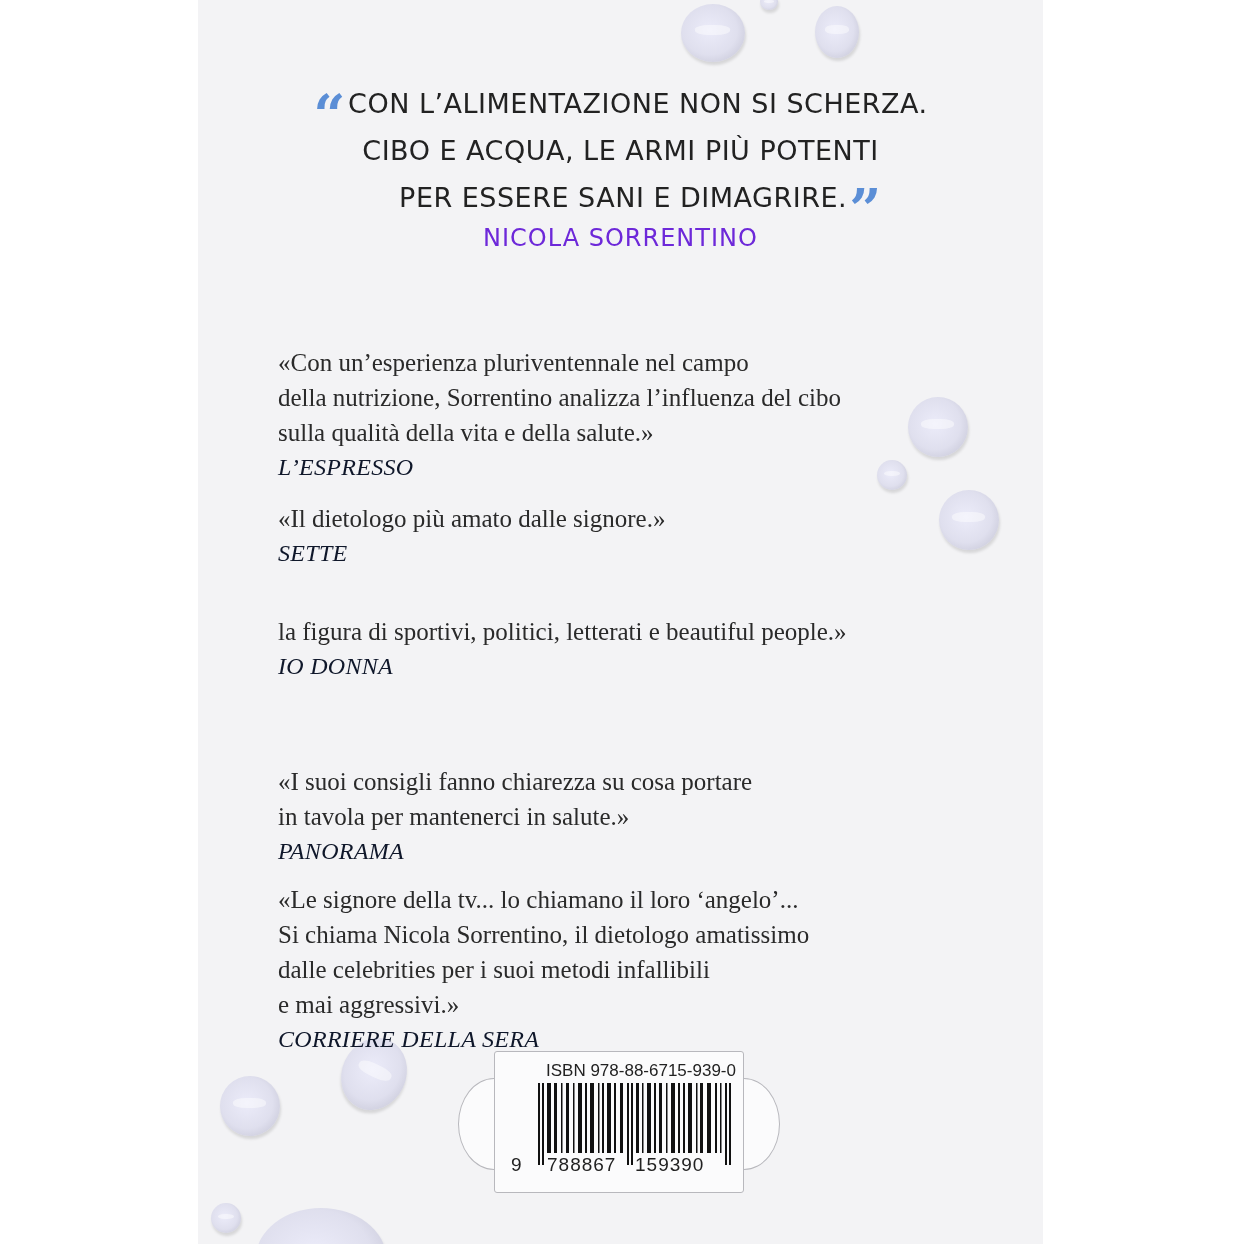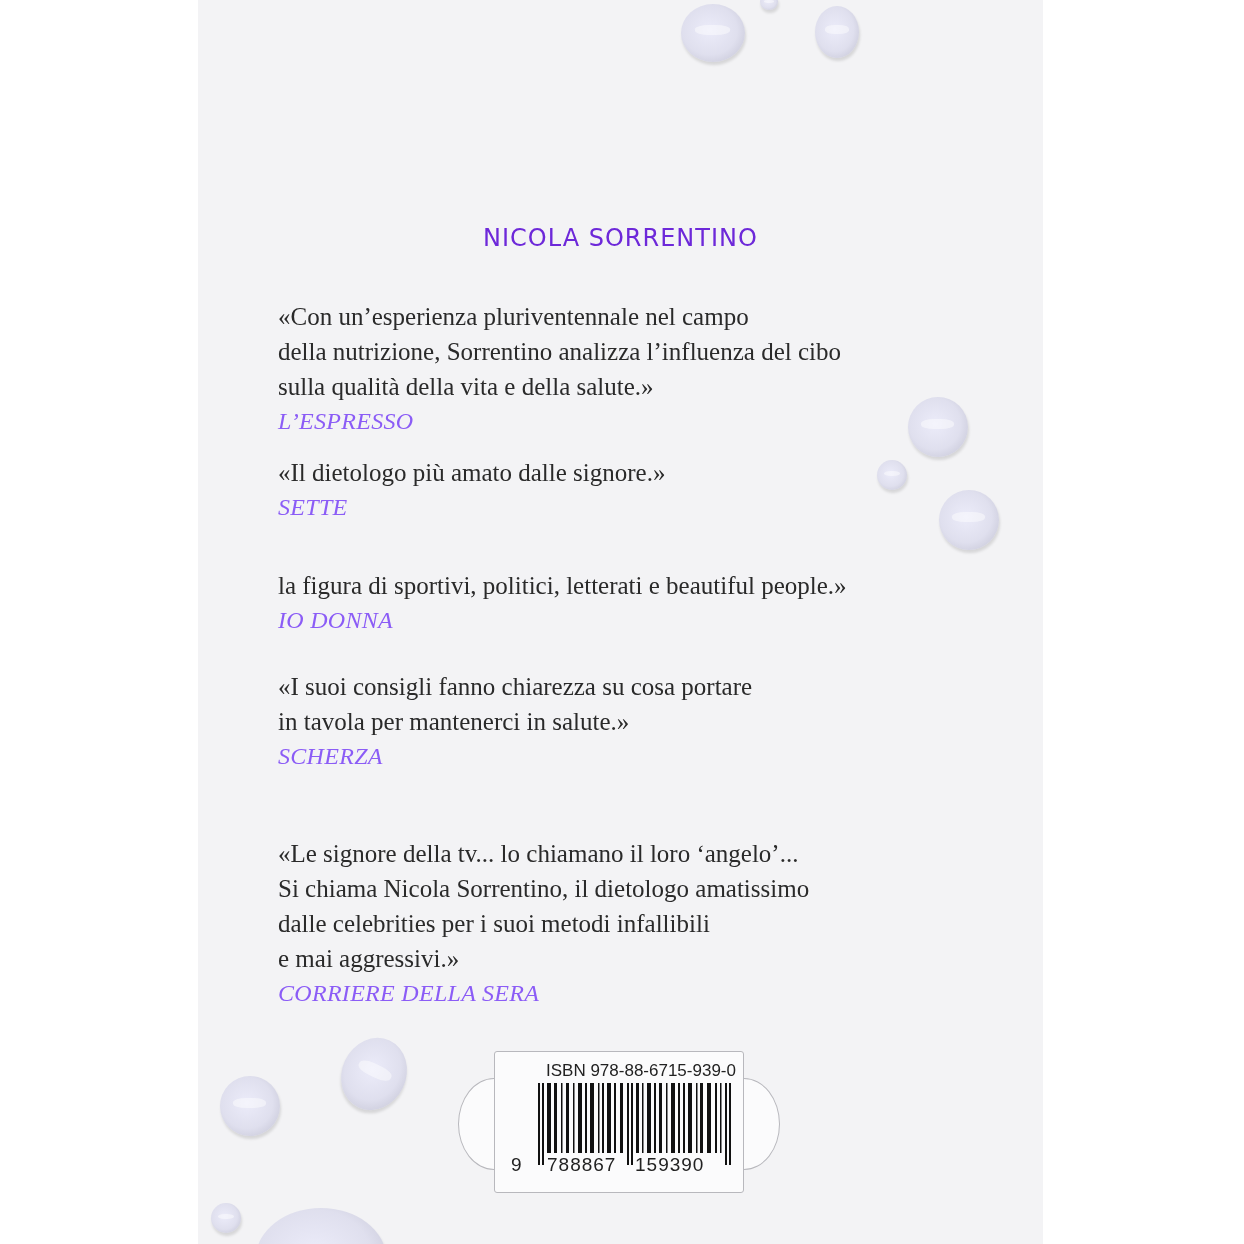--- a/index.html
+++ b/index.html
@@ -8,22 +8,22 @@
   .bubble{position:absolute;border-radius:50%;
     background:radial-gradient(ellipse at 45% 45%, rgba(235,235,250,0.9) 0%, rgba(215,215,235,0.7) 55%, rgba(180,180,205,0.6) 80%, rgba(70,70,95,0.85) 96%, rgba(40,40,60,0.9) 100%);
     box-shadow:1px 3px 3px rgba(0,0,0,0.12);}
   .bubble::after{content:"";position:absolute;left:22%;top:36%;width:55%;height:18%;background:rgba(255,255,255,0.45);border-radius:40%;}
   .headline{position:absolute;left:0;top:80px;width:845px;text-align:center;font-family:"DejaVu Sans",sans-serif;font-size:27px;color:#222;letter-spacing:0.5px;line-height:47px;}
   .headline .line{display:block;}
   .q{color:#5b8ed6;font-family:"DejaVu Serif",serif;font-weight:bold;font-size:56px;line-height:0;position:relative;}
   .q-open{top:22px;margin-right:2px;}
   .q-close{top:22px;margin-left:2px;}
   .author{position:absolute;left:0;top:224px;width:845px;text-align:center;font-family:"DejaVu Sans",sans-serif;font-size:24px;color:#6d28d9;letter-spacing:1px;}
-  .review{position:absolute;left:80px;font-family:"Liberation Serif",serif;font-size:25px;color:#2a2a2a;line-height:35px;}
-  .review .src{display:block;font-style:italic;color:#8b5cf6;font-size:24px;line-height:34px;letter-spacing:0.3px;}
+  .review{position:absolute;left:80px;font-family:"Liberation Serif",serif;font-size:25px;color:#2a2a2a;line-height:35px;margin-top:46px;}
+  .review .src{display:block;font-style:italic;color:#0f172a;font-size:24px;line-height:34px;letter-spacing:0.3px;}
   .barcode-box{position:absolute;left:296px;top:1051px;width:248px;height:140px;background:#fbfbfc;border:1px solid #b8b8bd;border-radius:3px;}
   .tab{position:absolute;top:1078px;width:70px;height:90px;background:#fbfbfc;border:1px solid #b8b8bd;border-radius:50%;}
   .isbn{position:absolute;left:348px;top:1061px;font-family:"Liberation Sans",sans-serif;font-size:17px;color:#222;}
   .bars{position:absolute;left:340px;top:1083px;width:194px;height:82px;display:flex;align-items:stretch;}
   .digits{position:absolute;top:1154px;font-family:"Liberation Sans",sans-serif;font-size:19px;color:#222;letter-spacing:1px;background:#fbfbfc;}
 </style>
 </head>
 <body>
 
 <div class="cover">
@@ -32,43 +32,48 @@
   <div class="bubble" style="left:562px;top:-6px;width:18px;height:16px;"></div>
   <div class="bubble" style="left:617px;top:6px;width:44px;height:52px;"></div>
   <div class="bubble" style="left:710px;top:397px;width:60px;height:60px;"></div>
   <div class="bubble" style="left:679px;top:460px;width:30px;height:30px;"></div>
   <div class="bubble" style="left:741px;top:490px;width:60px;height:60px;"></div>
   <div class="bubble" style="left:144px;top:1037px;width:64px;height:74px;transform:rotate(25deg);"></div>
   <div class="bubble" style="left:22px;top:1076px;width:60px;height:60px;"></div>
   <div class="bubble" style="left:13px;top:1203px;width:30px;height:30px;"></div>
   <div class="bubble" style="left:58px;top:1208px;width:130px;height:100px;"></div>
 
+  <div class="headline">
+    <span class="line"><span class="q q-open">“</span><span>CON L’ALIMENTAZIONE NON SI SCHERZA.</span></span>
+    <span class="line">CIBO E ACQUA, LE ARMI PIÙ POTENTI</span>
+    <span class="line" style="padding-left:40px;"><span>PER ESSERE SANI E DIMAGRIRE.</span><span class="q q-close">”</span></span>
+  </div>
   <div class="author">NICOLA SORRENTINO</div>
 
   <div class="review" style="top:299px;">
     <span style="display:block">«Con un’esperienza pluriventennale nel campo</span>
     <span style="display:block">della nutrizione, Sorrentino analizza l’influenza del cibo</span>
     <span style="display:block">sulla qualità della vita e della salute.»</span>
     <span class="src">L’ESPRESSO</span>
   </div>
 
   <div class="review" style="top:455px;">
     <span style="display:block">«Il dietologo più amato dalle signore.»</span>
     <span class="src">SETTE</span>
   </div>
 
   <div class="review" style="top:568px;">
     <span style="display:block">la figura di sportivi, politici, letterati e beautiful people.»</span>
     <span class="src">IO DONNA</span>
   </div>
 
-  <div class="review" style="top:669px;">
+  <div class="review" style="top:718px;">
     <span style="display:block">«I suoi consigli fanno chiarezza su cosa portare</span>
     <span style="display:block">in tavola per mantenerci in salute.»</span>
-    <span class="src">SCHERZA</span>
+    <span class="src">PANORAMA</span>
   </div>
 
   <div class="review" style="top:836px;">
     <span style="display:block">«Le signore della tv... lo chiamano il loro ‘angelo’...</span>
     <span style="display:block">Si chiama Nicola Sorrentino, il dietologo amatissimo</span>
     <span style="display:block">dalle celebrities per i suoi metodi infallibili</span>
     <span style="display:block">e mai aggressivi.»</span>
     <span class="src">CORRIERE DELLA SERA</span>
   </div>
 

